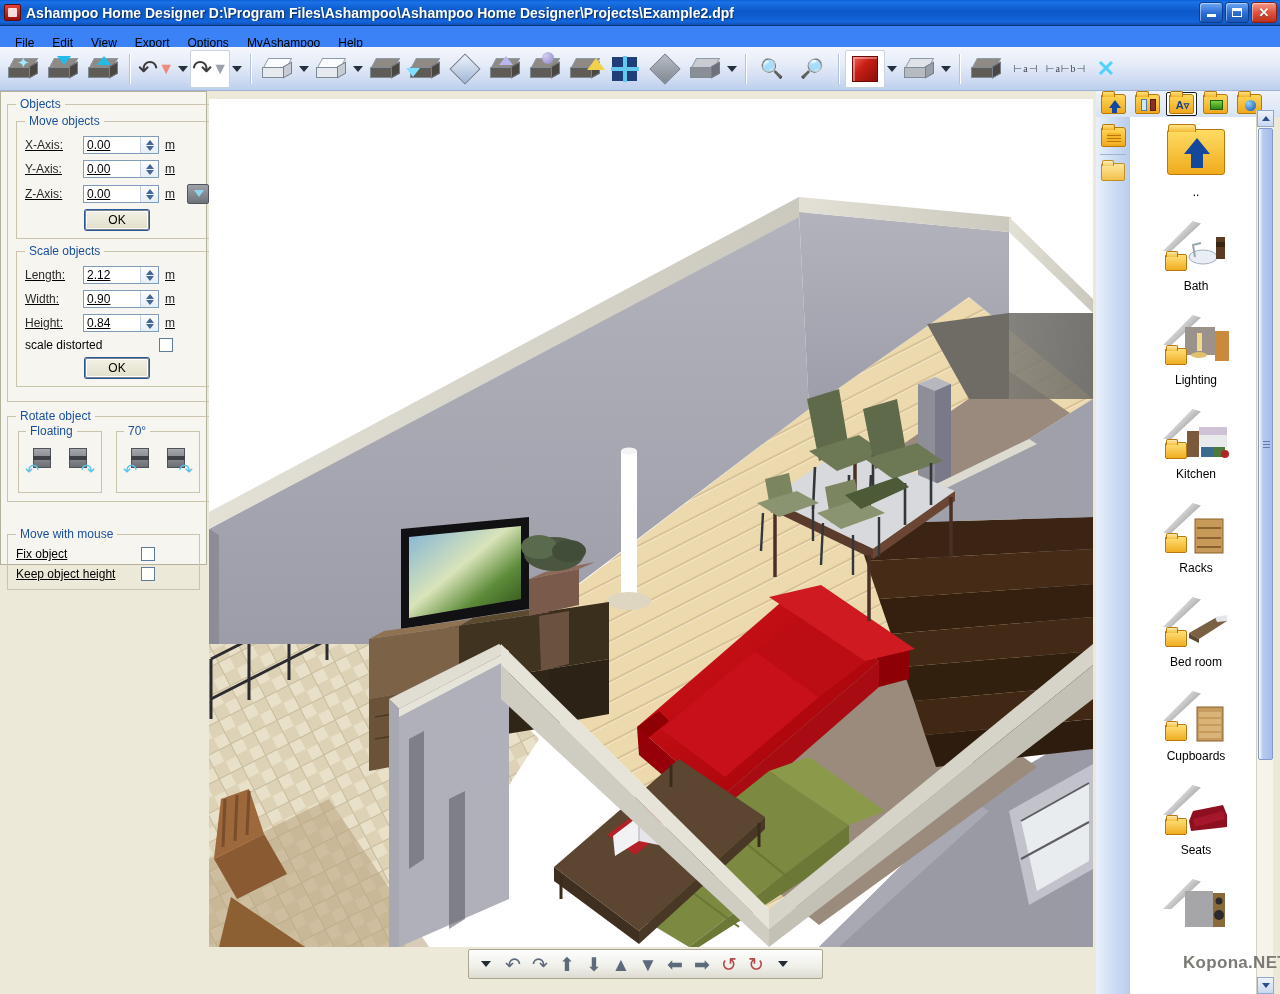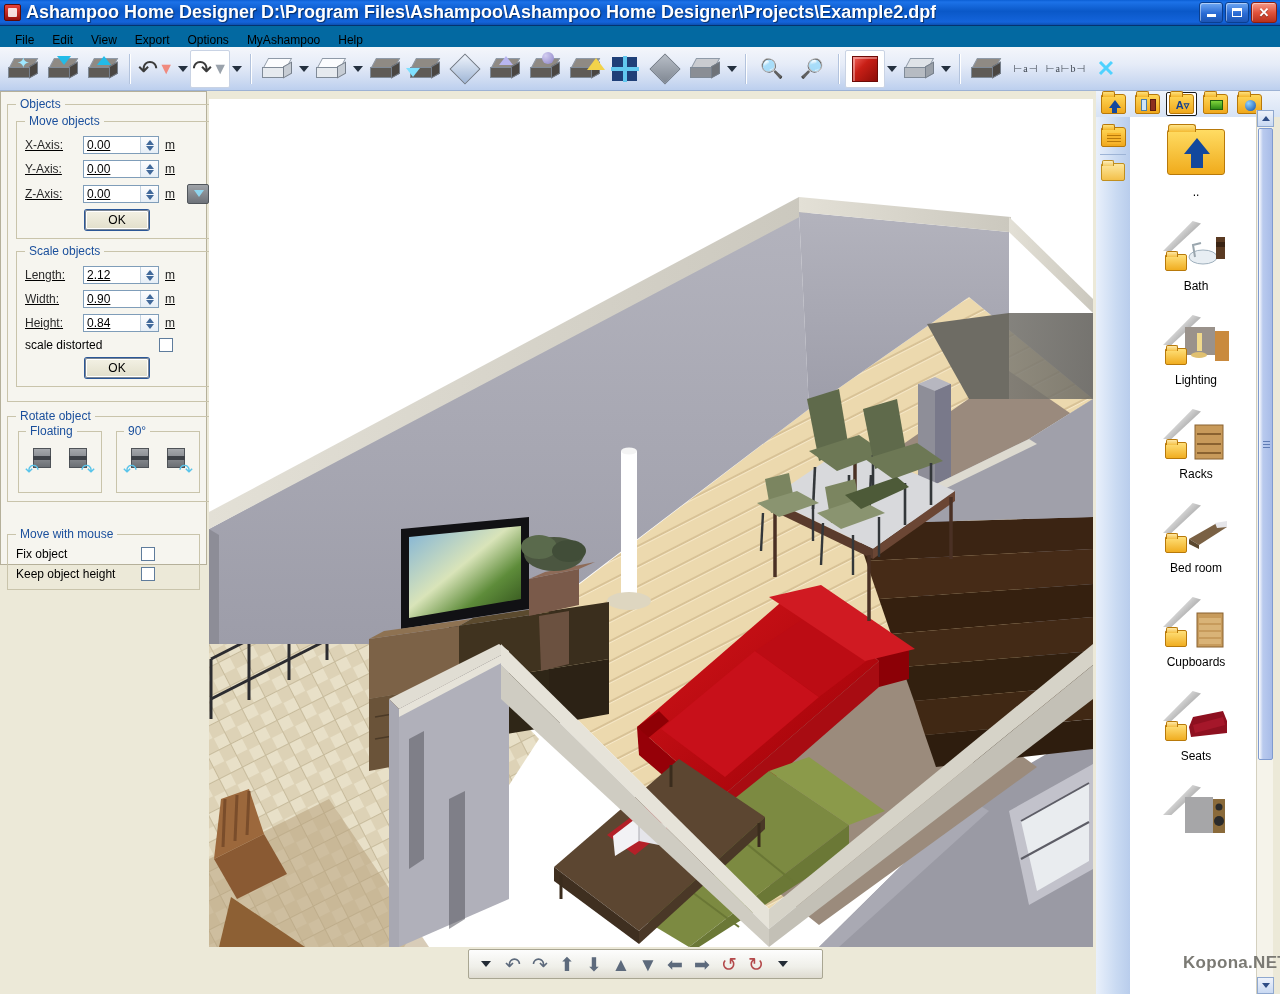--- a/index.html
+++ b/index.html
@@ -24,21 +24,21 @@
     width: 17px; height: 17px; margin-left: 4px; margin-right: 5px;
     background: linear-gradient(180deg,#e8423a,#96100b);
     border: 1px solid #5d0a07; border-radius: 2px;
     position: relative; flex: 0 0 auto;
   }
   #app-icon::after {
     content:""; position:absolute; left:3px; top:3px; width:9px; height:9px;
     background:#fff; opacity:.85; border-radius:1px;
   }
   #title-text {
-    color:#fff; font-size: 18px; font-weight: bold;
+    color:#fff; font-size: 14px; font-weight: bold;
     text-shadow: 1px 1px 1px rgba(0,0,0,.5);
     white-space: nowrap; overflow: hidden;
   }
   #win-btns { margin-left:auto; display:flex; gap:2px; padding-right:3px; }
   .win-btn {
     width:24px; height:21px; border-radius:3px;
     border:1px solid #0a3f8f;
     background: linear-gradient(180deg,#6fa8f4,#2a6bd4 55%,#1b55b5);
     display:flex; align-items:center; justify-content:center;
     box-shadow: inset 1px 1px 0 rgba(255,255,255,.45);
@@ -47,22 +47,22 @@
     background: linear-gradient(180deg,#f59a8a,#e0513a 52%,#b8301c);
     border-color:#8d1d0d; width:26px;
   }
   .win-btn span { color:#fff; font-size:13px; font-weight:bold; line-height:1; text-shadow:0 1px 1px rgba(0,0,0,.4);}
   .min-glyph { display:block; width:9px; height:3px; background:#fff; margin-top:6px; }
   .max-glyph { display:block; width:10px; height:9px; border:1.5px solid #fff; border-top-width:3px; }
 
   
   #menubar {
     position:absolute; left:0; top:26px; width:1280px; height:34px;
-    background:#0369a1; display:flex; align-items:center; padding-left:6px;
-    border-bottom:6px solid #4c1d95;
+    background:#3b82f6; display:flex; align-items:center; padding-left:6px;
+    border-bottom:1px solid #4c1d95;
   }
   .menu-item { padding:2px 9px; color:#000; font-size:12px; cursor:default; }
 
   
   #toolbar {
     position:absolute; left:0; top:47px; width:1280px; height:44px;
     background: linear-gradient(180deg,#f4f6fb 0%,#e6ecf8 40%,#cfdcf2 75%,#bccfee 100%);
     border-bottom:1px solid #9db2d4;
     display:flex; align-items:center;
   }
@@ -638,38 +638,38 @@
                 <div class="swirl">↶</div>
               </div>
             <div class="rotico r">
               <div class="body"></div>
                 <div class="band"></div>
                 <div class="swirl">↷</div>
               </div>
           </div>
         </fieldset>
         <fieldset class="rotbox">
-          <legend class="gtitle">90°</legend>
+          <legend class="gtitle">70°</legend>
           <div class="rotpair">
             <div class="rotico">
               <div class="body"></div>
                 <div class="band"></div>
                 <div class="swirl">↶</div>
               </div>
             <div class="rotico r">
               <div class="body"></div>
                 <div class="band"></div>
                 <div class="swirl">↷</div>
               </div>
           </div>
         </fieldset>
       </div>
     </fieldset>
 
-    <fieldset class="gbox" style="margin:32px 6px 6px 6px;padding-top:12px;">
+    <fieldset class="gbox" style="margin:32px 6px 6px 6px;padding-top:12px;text-decoration:underline;">
       <legend class="gtitle">Move with mouse</legend>
       <div class="chkrow" style="margin-bottom:6px">
         <span>Fix object</span>
         <div class="chk"></div>
       </div>
       <div class="chkrow">
         <span>Keep object height</span>
         <div class="chk"></div>
       </div>
     </fieldset>
@@ -1065,20 +1065,35 @@
             <rect x="30" y="4" width="14" height="30" fill="#c98a3e"></rect>
             <rect x="12" y="6" width="5" height="18" fill="#f0d98c"></rect>
             <ellipse cx="14" cy="28" rx="8" ry="3" fill="#e0c070"></ellipse>
           </svg>
           <div class="thumb-folder"></div>
         </div>
         <div class="cat-label">Lighting</div>
       </div>
 
 
+      <div class="cat-item">
+        <div class="cat-thumb">
+          <div class="thumb-corner"></div>
+          <svg class="mini" viewBox="0 0 44 40">
+            <rect x="2" y="10" width="12" height="26" fill="#7a5a3a"></rect>
+            <rect x="14" y="6" width="28" height="8" fill="#cfc2d6"></rect>
+            <rect x="14" y="14" width="28" height="12" fill="#e8eaec"></rect>
+            <rect x="16" y="26" width="12" height="10" fill="#3b6a8f"></rect>
+            <rect x="28" y="26" width="12" height="10" fill="#4c7a3a"></rect>
+            <circle cx="40" cy="33" r="4" fill="#b02626"></circle>
+          </svg>
+          <div class="thumb-folder"></div>
+        </div>
+        <div class="cat-label">Kitchen</div>
+      </div>
 
       <div class="cat-item">
         <div class="cat-thumb">
           <div class="thumb-corner"></div>
           <svg class="mini" viewBox="0 0 44 40">
             <rect x="10" y="4" width="28" height="34" fill="#c89a5a" stroke="#8a6230"></rect>
             <rect x="12" y="12" width="24" height="2" fill="#8a6230"></rect>
             <rect x="12" y="22" width="24" height="2" fill="#8a6230"></rect>
             <rect x="12" y="31" width="24" height="2" fill="#8a6230"></rect>
           </svg>

